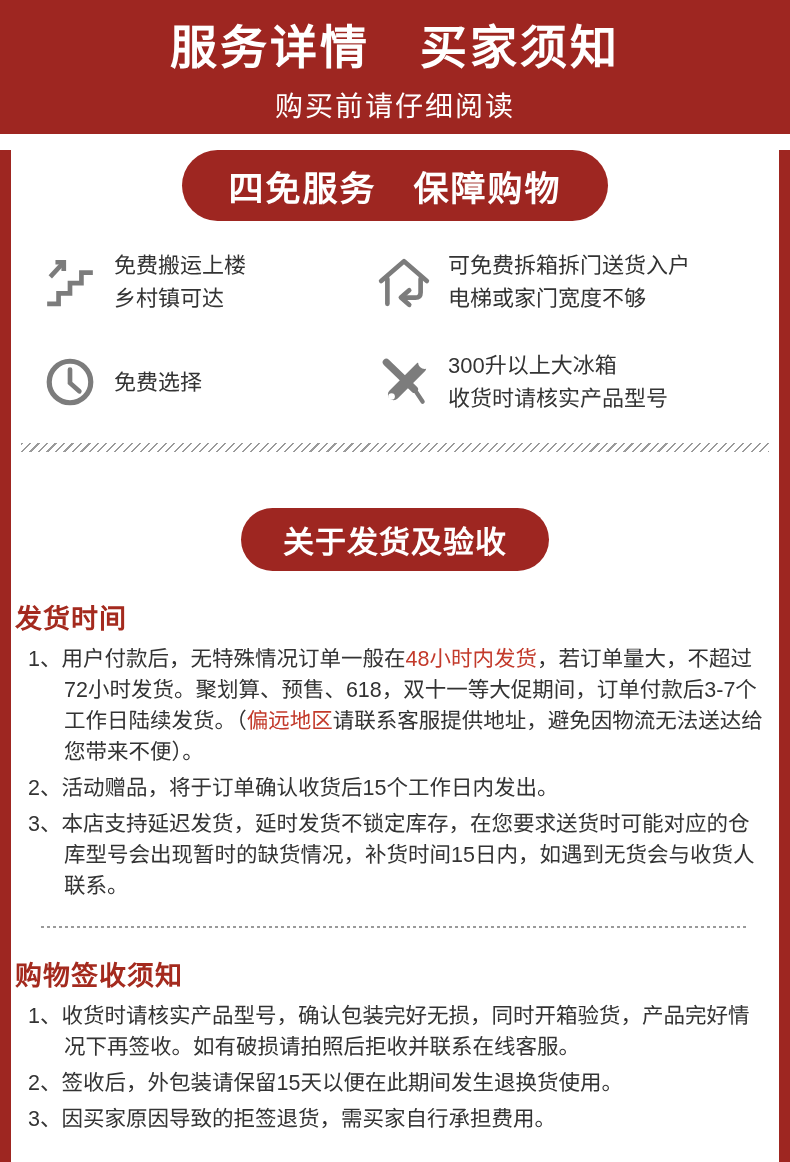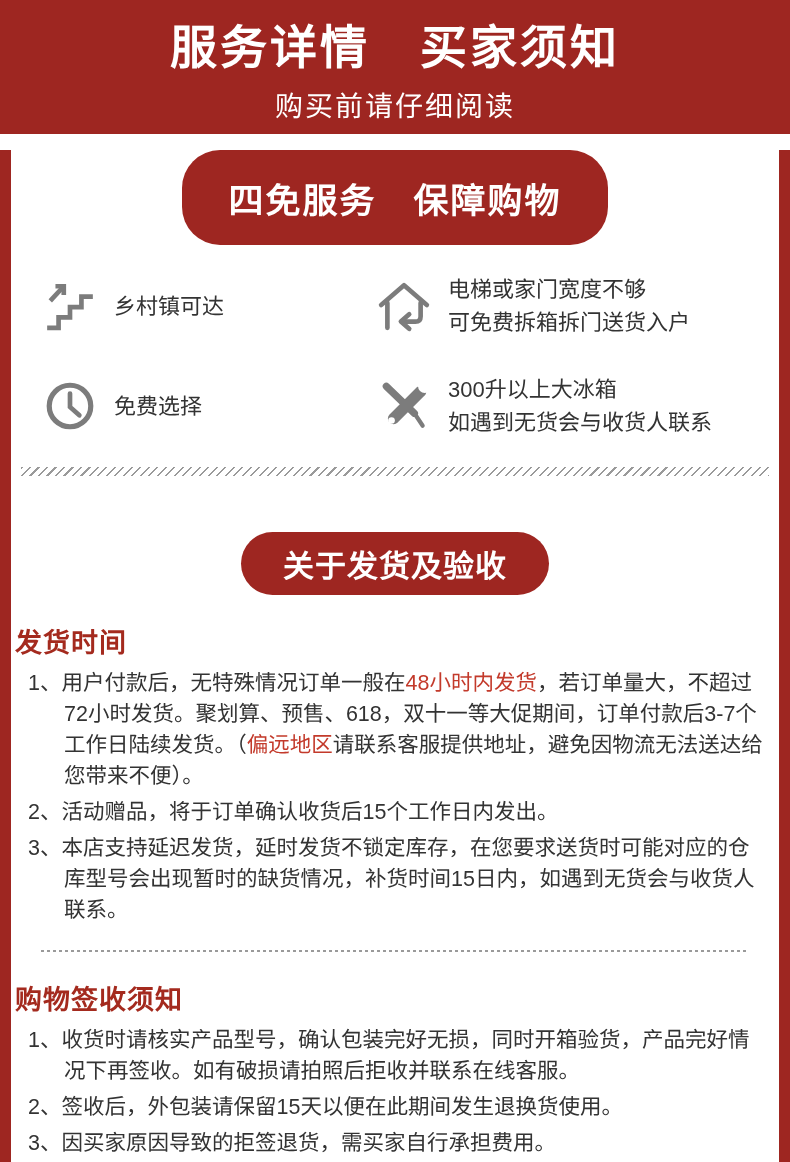--- a/index.html
+++ b/index.html
@@ -21,21 +21,21 @@
     font-size:47px;letter-spacing:3px;line-height:56px;}
   .hero-sub{font-size:28px;letter-spacing:2px;margin-top:8px;}
 
   
   .frame{border-left:11px solid var(--brand-red);border-right:11px solid var(--brand-red);
     min-height:1028px;background:#fff;padding-bottom:40px;}
 
   .pill{display:block;width:fit-content;margin:0 auto;background:var(--brand-red);color:#fff;
     font-family:"Liberation Serif","DejaVu Serif",serif;font-weight:bold;text-align:center;
     border:none;}
-  .pill-lg{margin-top:16px;font-size:35px;letter-spacing:2px;padding:22px 46px;border-radius:38px;}
+  .pill-lg{margin-top:16px;font-size:35px;letter-spacing:2px;padding:10px 46px;border-radius:38px;}
   .pill-md{font-size:31px;letter-spacing:1px;padding:9px 42px;border-radius:32px;}
 
   
   .services{display:grid;grid-template-columns:320px 370px;column-gap:14px;row-gap:34px;
     justify-content:center;margin-top:28px;}
   .svc{display:flex;align-items:center;gap:17px;}
   .svc-icon{width:54px;height:54px;flex:0 0 54px;color:var(--icon-gray);}
   .svc-icon svg{width:100%;height:100%;}
   .svc-text{font-size:22px;line-height:33px;color:var(--text);}
 
@@ -73,36 +73,37 @@
 
       <div class="svc">
         <span class="svc-icon">
           <svg viewBox="0 0 52 52" fill="none" stroke="currentColor" stroke-width="4.5">
             <path d="M4 47 H15 V37 H26 V27 H37 V17 H48"></path>
             <path d="M7 21 L20 7"></path>
             <path d="M12 7 H20 V15.5"></path>
           </svg>
         </span>
         <div class="svc-text">
+          <div>免费搬运上楼</div>
           <div>乡村镇可达</div>
         </div>
       </div>
 
       <div class="svc">
         <span class="svc-icon">
           <svg viewBox="0 0 52 52" fill="none" stroke="currentColor" stroke-width="4.5" stroke-linejoin="round" stroke-linecap="round">
             <path d="M4 25 L26 6 L48 25"></path>
             <path d="M10 23 V47"></path>
             <path d="M42 23 V36 Q42 41 37 41 H24"></path>
             <path d="M31 34 L23 41 L31 48"></path>
           </svg>
         </span>
         <div class="svc-text">
+          <div>可免费拆箱拆门送货入户</div>
           <div>电梯或家门宽度不够</div>
-          <div>可免费拆箱拆门送货入户</div>
         </div>
       </div>
 
       <div class="svc">
         <span class="svc-icon">
           <svg viewBox="0 0 52 52" fill="none" stroke="currentColor">
             <circle cx="26" cy="26" r="20" stroke-width="5"></circle>
             <path d="M26 14 V27 L35 35" stroke-width="4.5" stroke-linecap="round"></path>
           </svg>
         </span>
@@ -116,21 +117,21 @@
           <svg viewBox="0 0 52 52">
             <path d="M42 12 L16 38" stroke="currentColor" stroke-width="11" stroke-linecap="round" fill="none"></path>
             <circle cx="46" cy="7" r="6.5" fill="#ffffff"></circle>
             <circle cx="14" cy="40" r="3.2" fill="#ffffff"></circle>
             <path d="M9 7 L36 33" stroke="currentColor" stroke-width="7" stroke-linecap="round" fill="none"></path>
             <path d="M36 33 L44 45" stroke="currentColor" stroke-width="4" stroke-linecap="round" fill="none"></path>
           </svg>
         </span>
         <div class="svc-text">
           <div>300升以上大冰箱</div>
-          <div>如遇到无货会与收货人联系</div>
+          <div>收货时请核实产品型号</div>
         </div>
       </div>
 
     </div>
 
     <div class="divider-slashes"></div>
 
     <div class="pill pill-md gap-lg">关于发货及验收</div>
 
     <h2 class="sec-heading">发货时间</h2>

